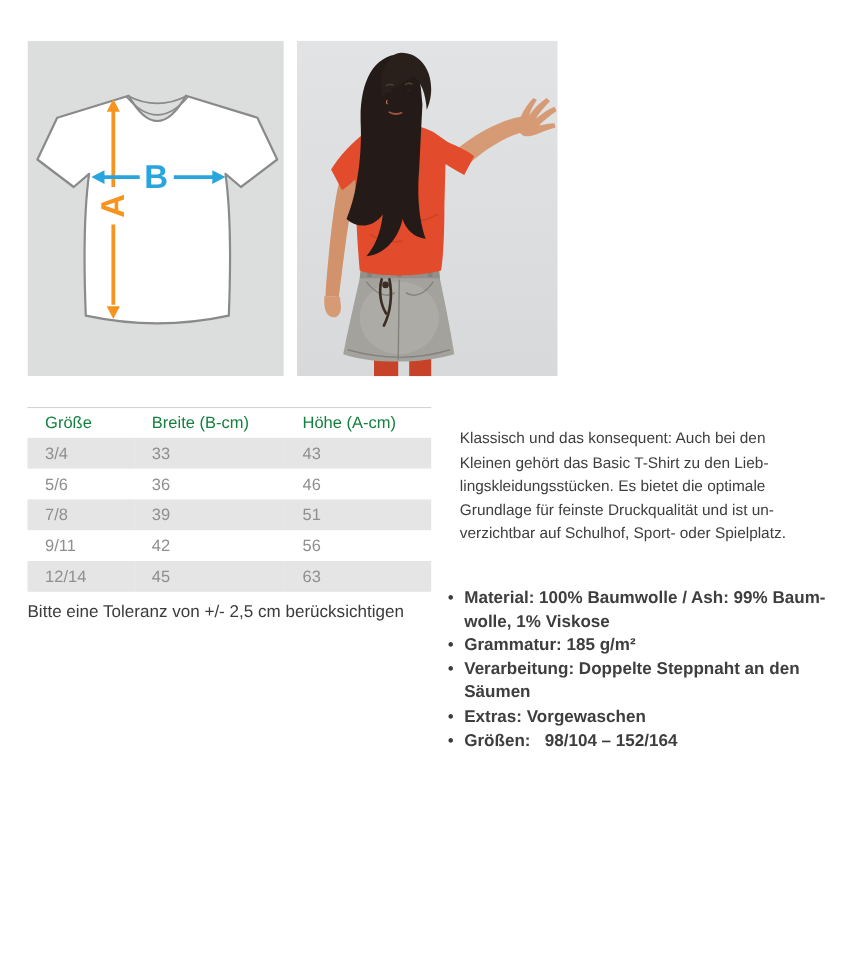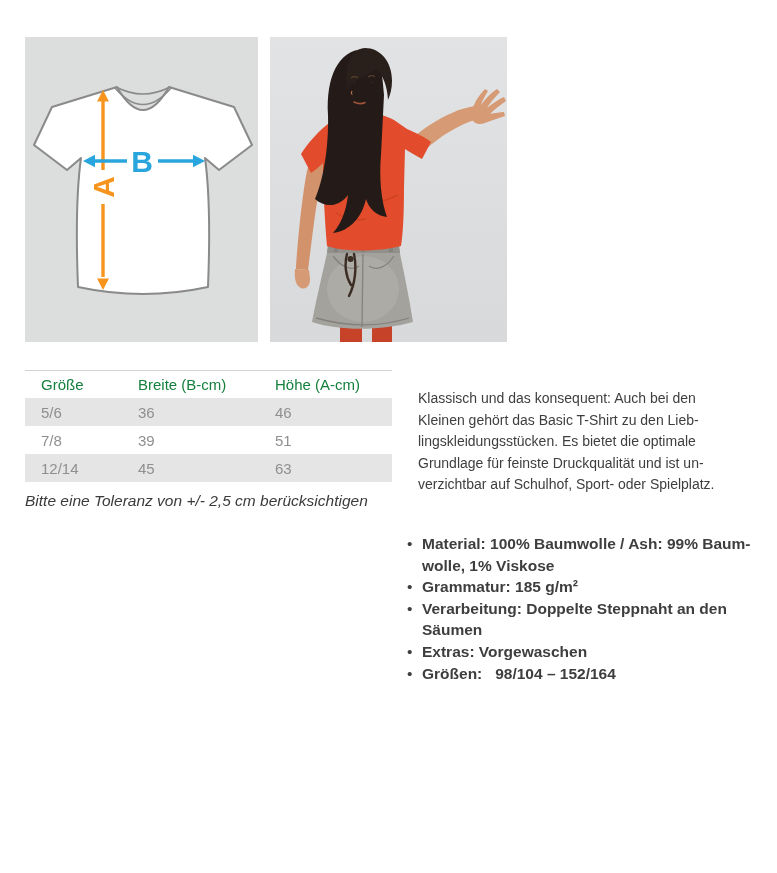--- a/index.html
+++ b/index.html
@@ -11,21 +11,21 @@
 
   .size-diagram{position:absolute;left:25px;top:37px;width:233px;height:305px;}
   .model-photo{position:absolute;left:270px;top:37px;width:237px;height:305px;}
 
   .left-col{position:absolute;left:25px;top:370px;width:367px;}
   .size-table{width:367px;border-collapse:collapse;table-layout:fixed;
               border-top:1px solid #d2d2d2;font-size:15px;}
   .size-table th{height:27px;font-weight:400;color:#15803d;text-align:left;padding:0 0 0 16px;}
   .size-table td{height:28px;color:#8f8f8f;text-align:left;padding:0 0 0 16px;}
   .size-table tbody tr:nth-child(odd){background:#e5e5e5;}
-  .tolerance-note{margin:10px 0 0 0;font-size:15.5px;color:#3b3b3b;font-style:italic;}
+  .tolerance-note{margin:10px 0 0 0;font-size:15.5px;color:#3b3b3b;}
 
   .right-col{position:absolute;left:402px;top:372px;width:375px;color:#3e3e3e;}
   .description{margin:16px;font-size:14px;line-height:21.6px;white-space:pre-wrap;}
   .spec-list{list-style:none;margin:37px 0 0 0;padding:0;font-size:15.5px;line-height:21.6px;}
   .spec-list li{display:flex;align-items:flex-start;}
   .spec-list li::before{content:"\2022";flex:0 0 15px;padding-left:5px;}
   .spec-text{white-space:pre-wrap;flex:1;font-weight:bold;}
 </style>
 </head>
 <body>
@@ -144,28 +144,38 @@
         </colgroup>
       <thead>
         <tr>
           <th>Größe</th>
           <th>Breite (B-cm)</th>
           <th>Höhe (A-cm)</th>
         </tr>
       </thead>
       <tbody>
         <tr>
+          <td>3/4</td>
+          <td>33</td>
+          <td>43</td>
+        </tr>
+        <tr>
           <td>5/6</td>
           <td>36</td>
           <td>46</td>
         </tr>
         <tr>
           <td>7/8</td>
           <td>39</td>
           <td>51</td>
+        </tr>
+        <tr>
+          <td>9/11</td>
+          <td>42</td>
+          <td>56</td>
         </tr>
         <tr>
           <td>12/14</td>
           <td>45</td>
           <td>63</td>
         </tr>
       </tbody>
     </table>
     <p class="tolerance-note">Bitte eine Toleranz von +/- 2,5 cm berücksichtigen</p>
   </div>

